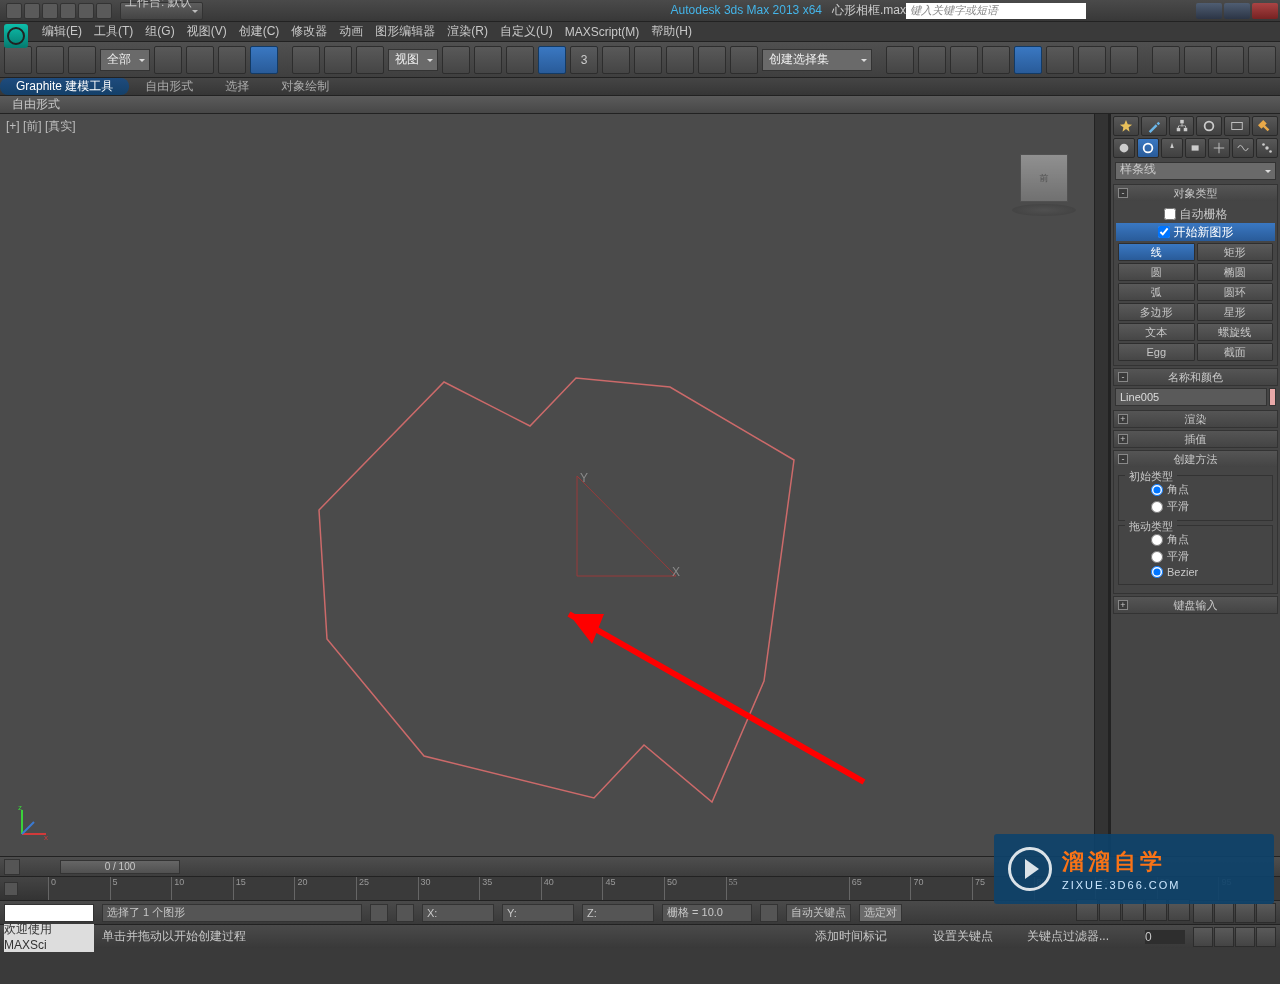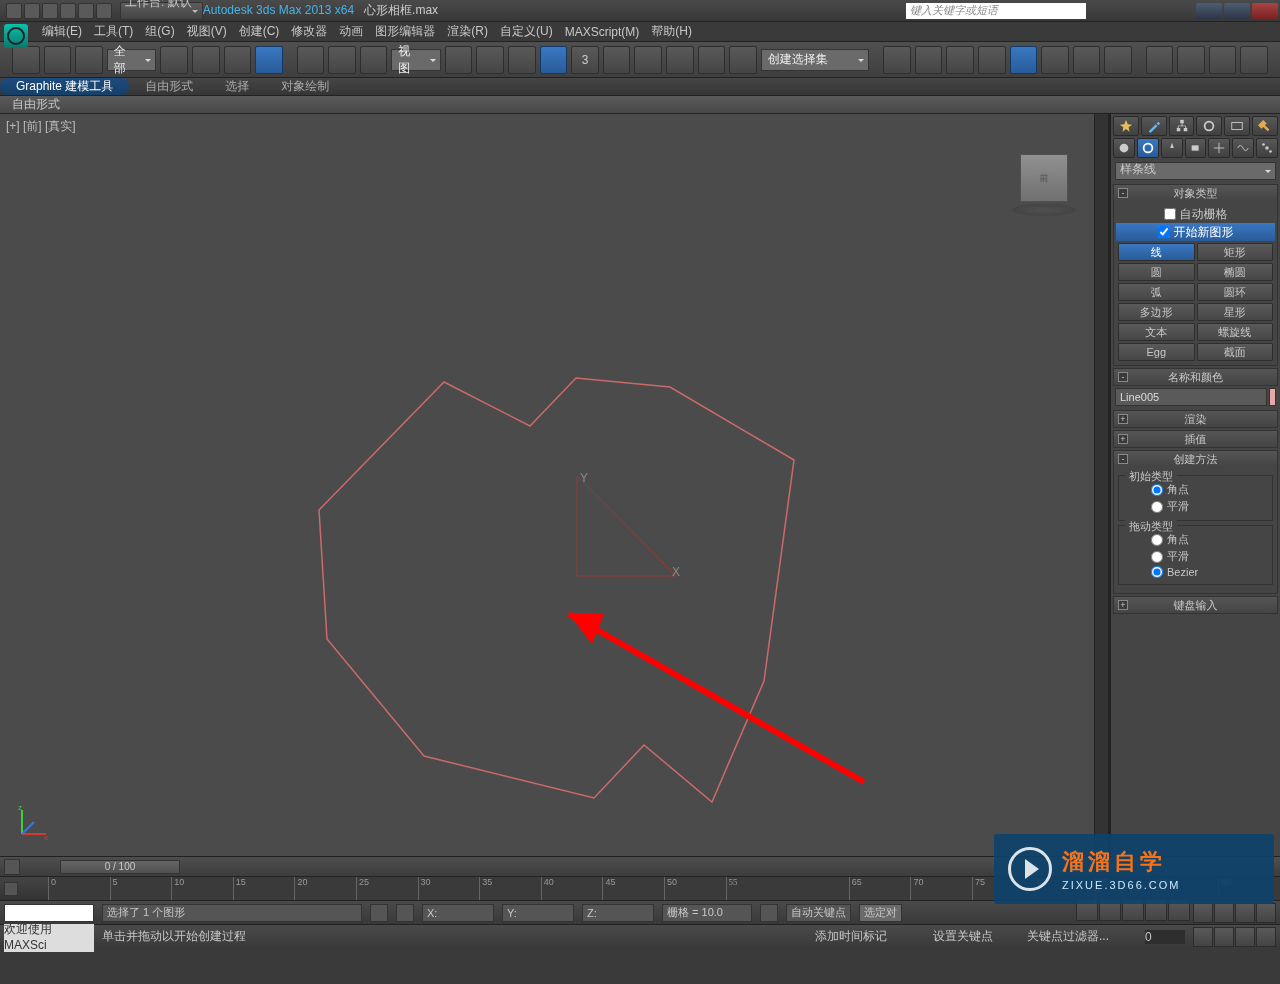--- a/index.html
+++ b/index.html
@@ -32,21 +32,21 @@
   display: flex; align-items: center;
   background: linear-gradient(#5d5d5d,#444);
   border: 1px solid #333; border-radius: 2px;
   padding: 0 10px 16px 4px; height: 18px;
   position: relative;
 }
 .workspace-lbl::after{
   content:""; position:absolute; right:4px; top:7px;
   border:3px solid transparent; border-top-color:#bbb;
 }
-.apptitle { flex: 1; text-align: left; }
+.apptitle { flex: 1; text-align: right; }
 .apptitle span:first-child { color: #44b4e8; }
 .apptitle span:last-child { color: #ccc; margin-left: 10px; }
 .searchbox {
   width: 180px; height: 16px;
   background: #fff; color: #888;
   font-style: italic; font-size: 11px;
   padding: 0 4px;
 }
 .titlebar .righticons { display: flex; gap: 2px; margin: 0 6px; }
 .righticons .btnq { width: 18px; height: 16px; }
@@ -72,21 +72,21 @@
   content:""; width:14px; height:14px; border:2px solid #222; border-radius:50%;
 }
 .menubar .menu { margin: 0 6px; color: #c8c8c8; }
 
 
 .toolbar {
   height: 36px;
   background: linear-gradient(#505050,#3f3f3f);
   display: flex; align-items: center;
   border-bottom: 1px solid #222;
-  gap: 4px; padding: 0 12px;
+  gap: 4px; padding: 0 4px;
 }
 .tbtn {
   width: 28px; height: 28px;
   background: linear-gradient(#595959,#454545);
   border: 1px solid #2d2d2d;
   border-radius: 2px;
   display:flex; align-items:center; justify-content:center;
 }
 .tbtn.sel { background: linear-gradient(#3a78c2,#295b99); border-color:#133a64; }
 .tdrop {

